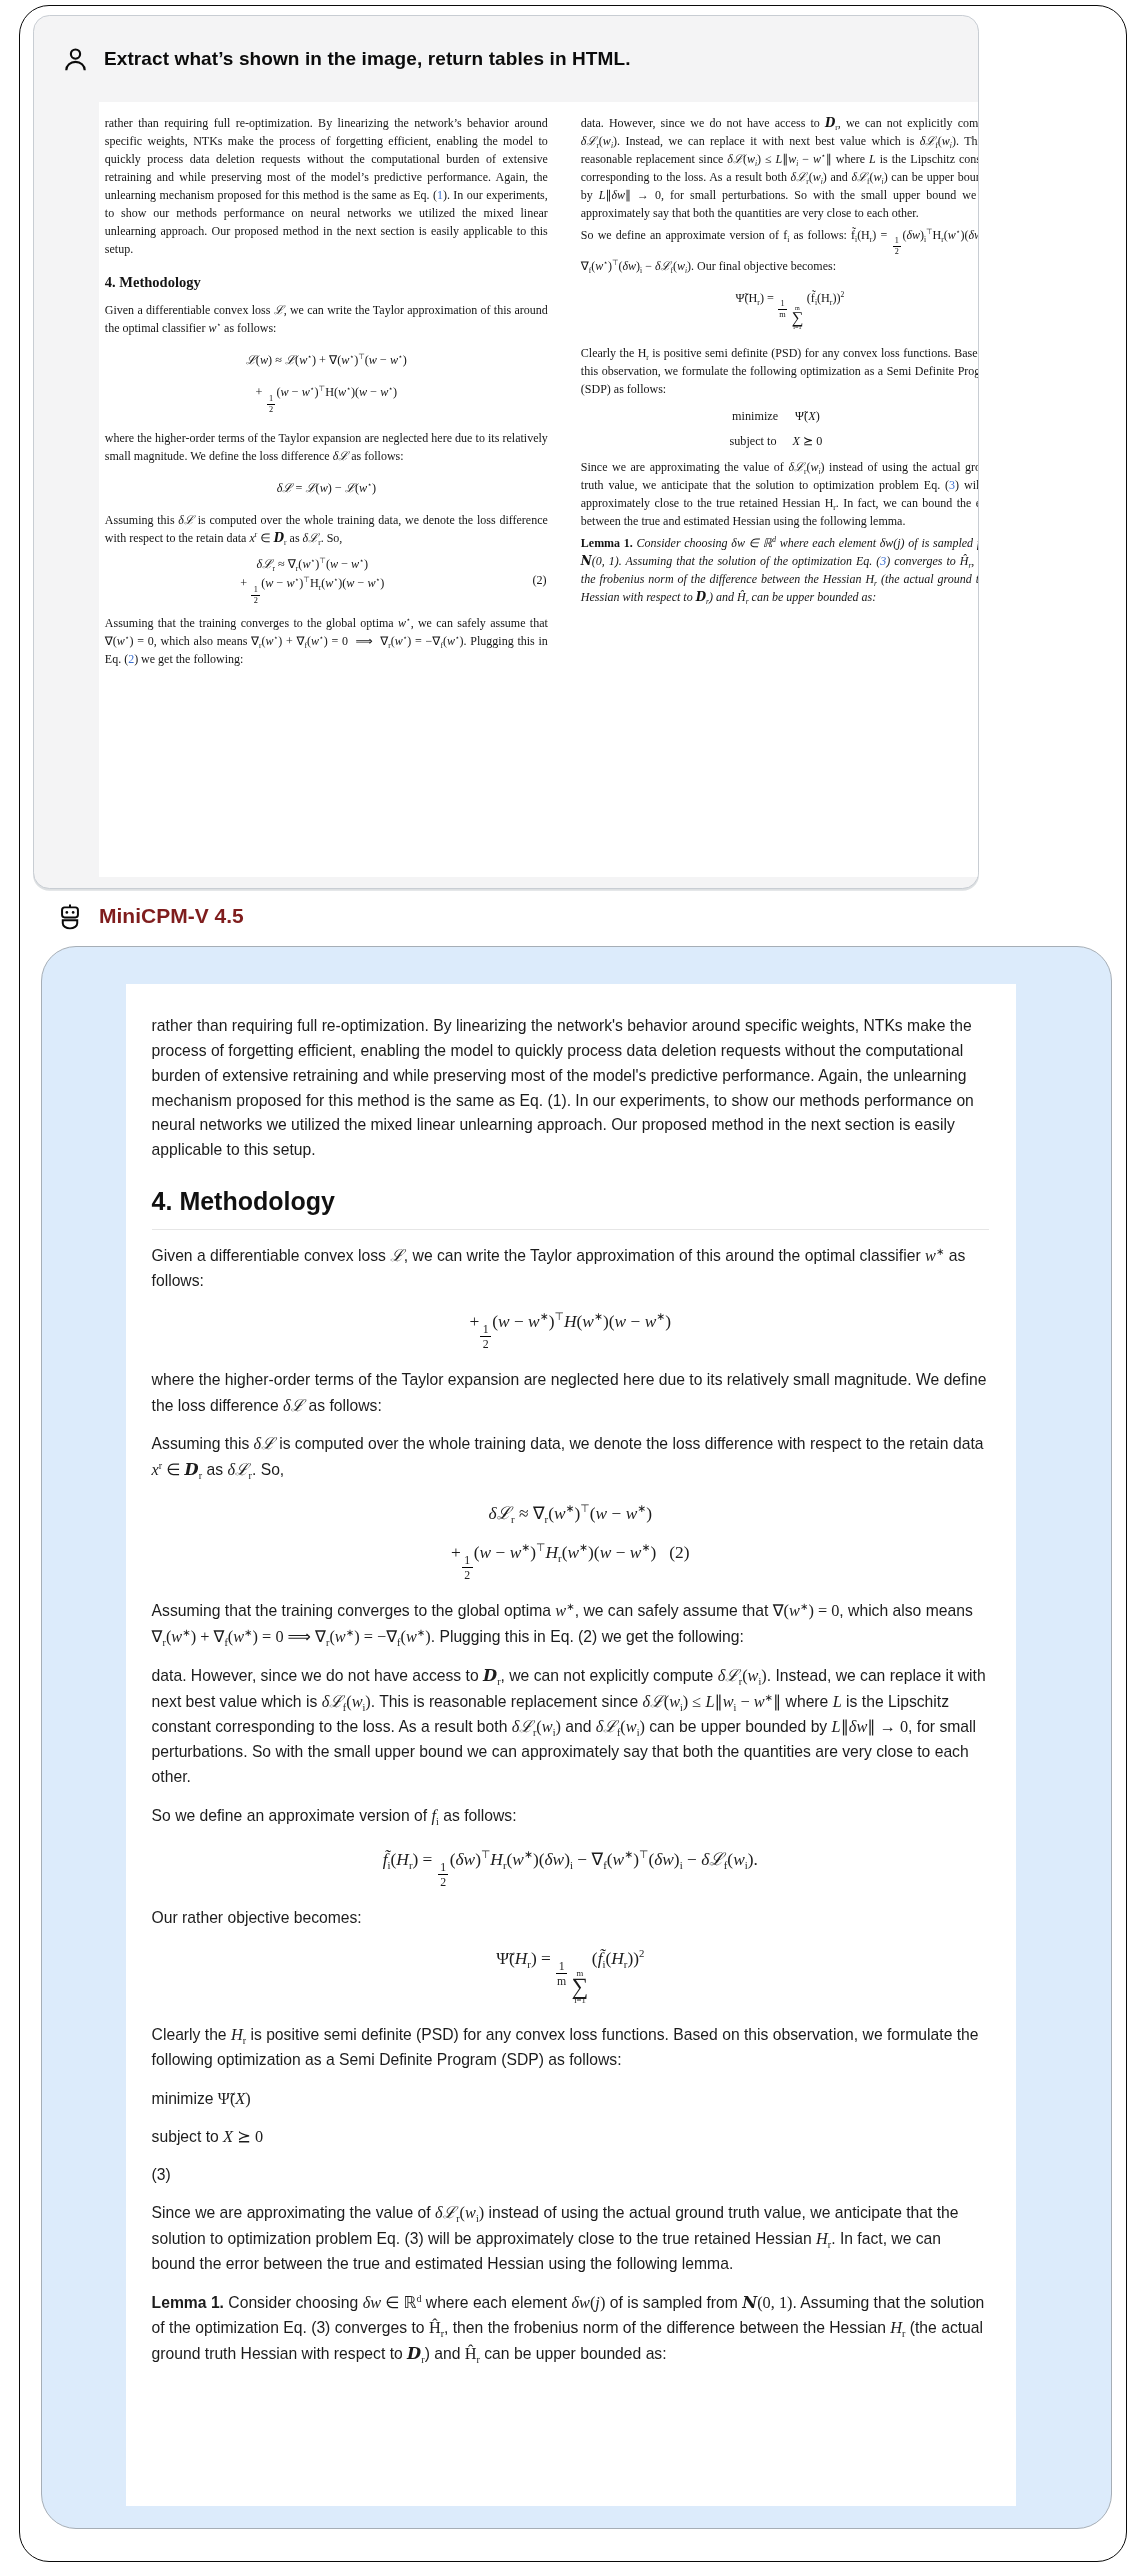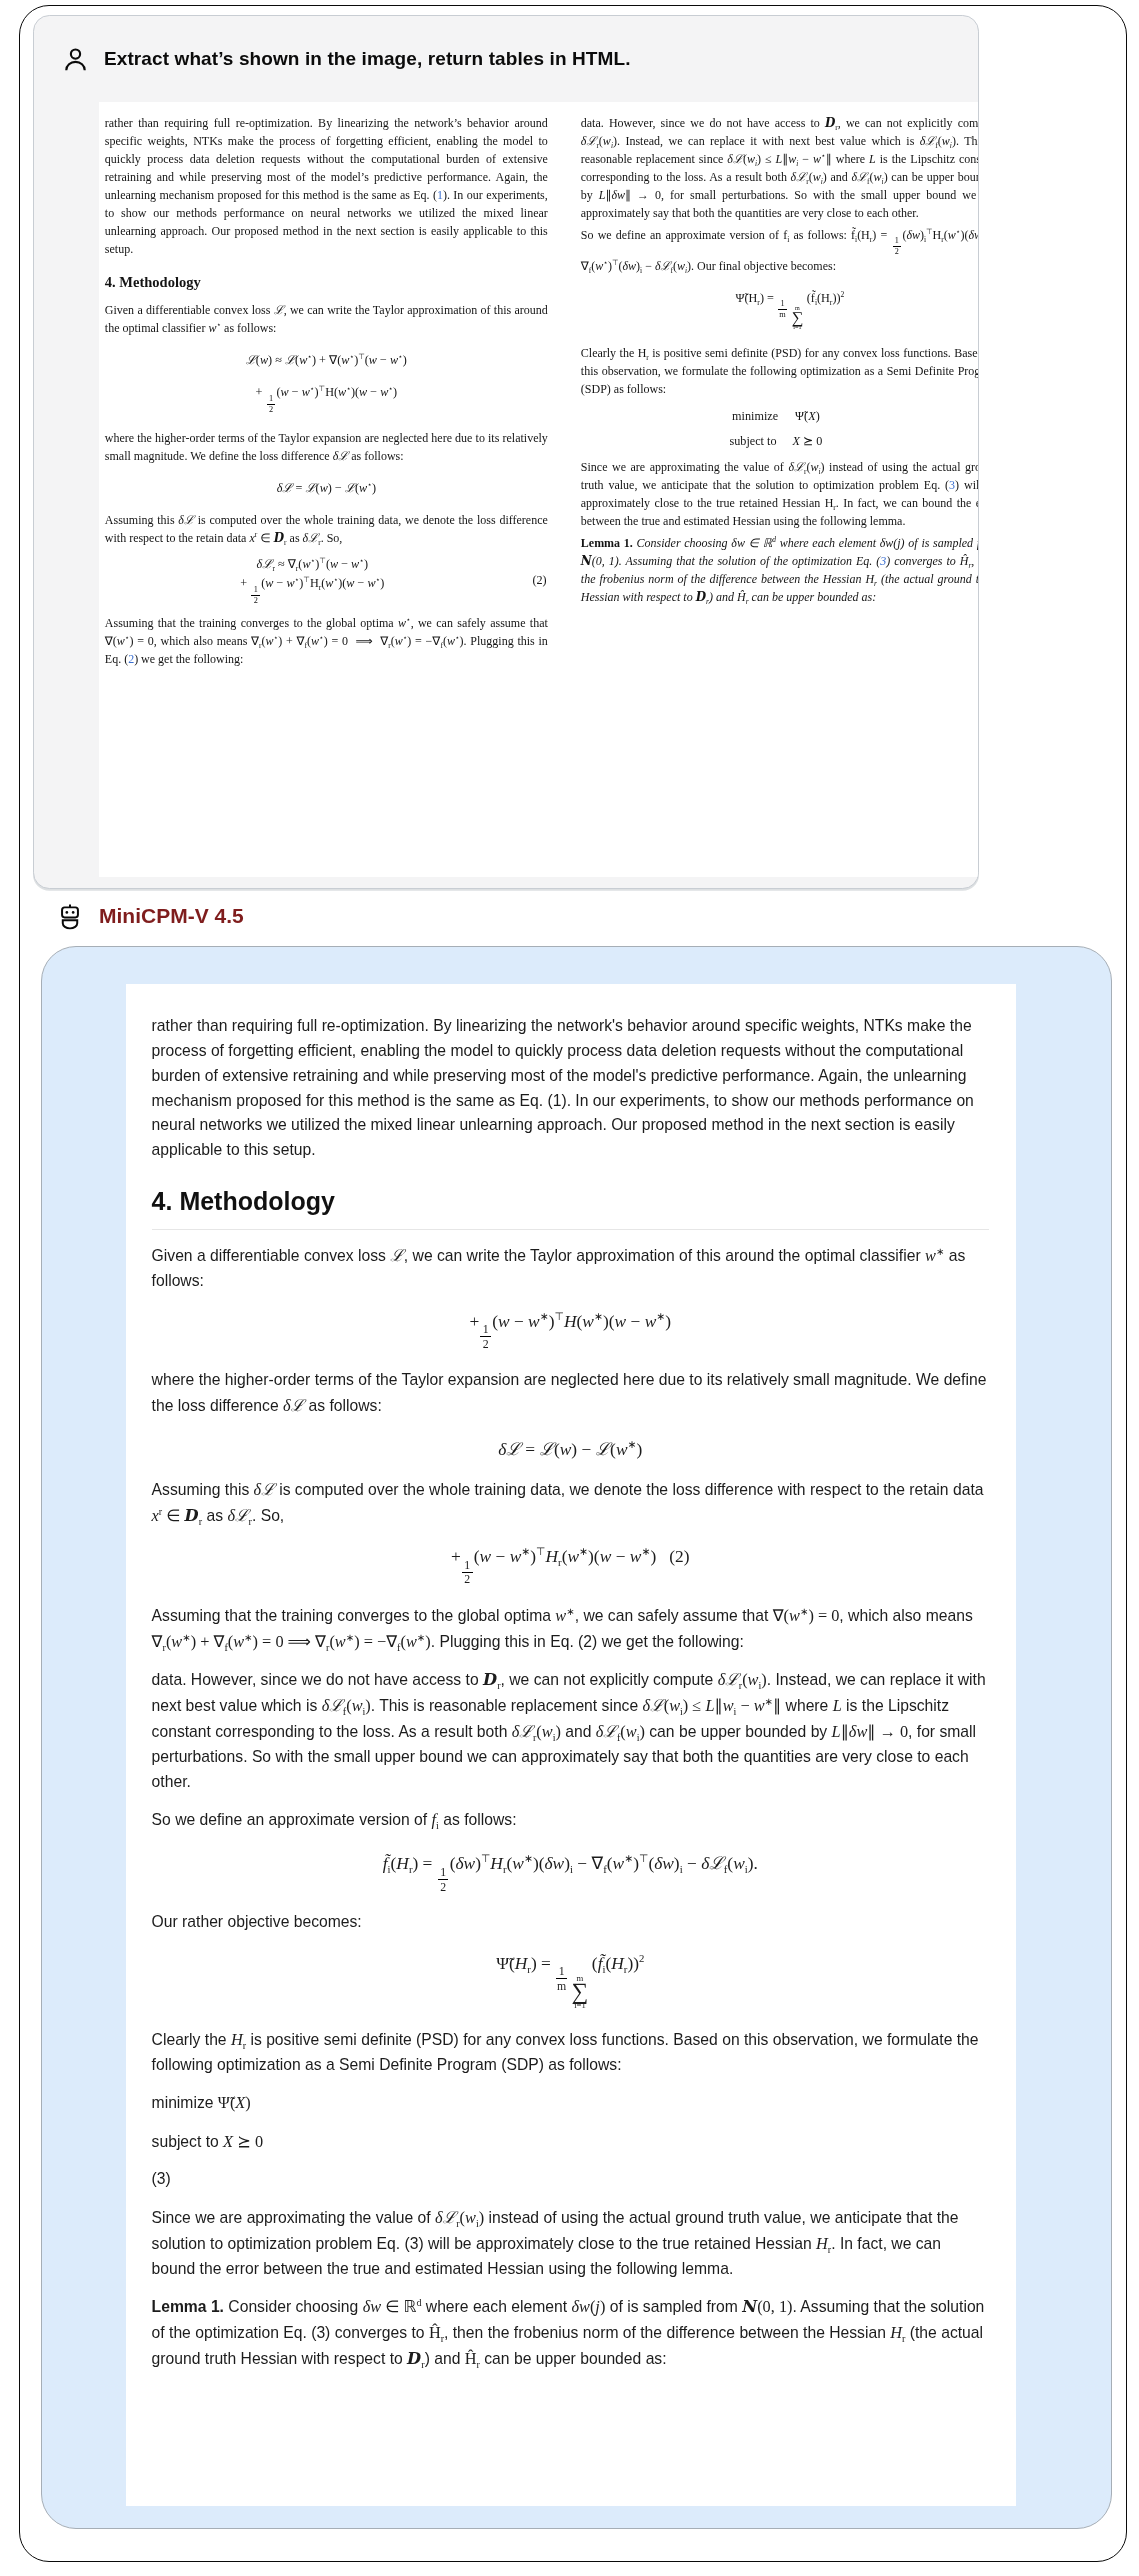--- a/index.html
+++ b/index.html
@@ -144,22 +144,22 @@
     <div class="resp-inner" id="resp">
         <div class="blk-p">rather than requiring full re-optimization. By linearizing the network's behavior around specific weights, NTKs make the process of forgetting efficient, enabling the model to quickly process data deletion requests without the computational burden of extensive retraining and while preserving most of the model's predictive performance. Again, the unlearning mechanism proposed for this method is the same as Eq. (1). In our experiments, to show our methods performance on neural networks we utilized the mixed linear unlearning approach. Our proposed method in the next section is easily applicable to this setup.</div>
         <div class="blk-h2">4. Methodology</div>
         <div class="blk-hr"></div>
         <div class="blk-p">Given a differentiable convex loss <span class="m"><i>ℒ</i></span>, we can write the Taylor approximation of this around the optimal classifier <span class="m"><i>w</i><sup>∗</sup></span> as follows:</div>
         <div class="blk-eq">+<span class="frac">
             <span class="fn">1</span>
             <span class="fd">2</span>
           </span>(<i>w</i> − <i>w</i><sup>∗</sup>)<sup>⊤</sup><i>H</i>(<i>w</i><sup>∗</sup>)(<i>w</i> − <i>w</i><sup>∗</sup>)</div>
         <div class="blk-p">where the higher-order terms of the Taylor expansion are neglected here due to its relatively small magnitude. We define the loss difference <span class="m"><i>δℒ</i></span> as follows:</div>
-        <div class="blk-eq"><i>δℒ</i> = <i>ℒ</i>(<i>w</i>) − <i>ℒ</i>(<i>w</i><sup>∗</sup>)</div>
         <div class="blk-p">Assuming this <span class="m"><i>δℒ</i></span> is computed over the whole training data, we denote the loss difference with respect to the retain data <span class="m"><i>x</i><sup>r</sup> ∈ <span class="scr">D</span><sub>r</sub></span> as <span class="m"><i>δℒ</i><sub>r</sub></span>. So,</div>
+        <div class="blk-eq"><i>δℒ</i><sub>r</sub> ≈ ∇<sub>r</sub>(<i>w</i><sup>∗</sup>)<sup>⊤</sup>(<i>w</i> − <i>w</i><sup>∗</sup>)</div>
         <div class="blk-eq">+<span class="frac">
             <span class="fn">1</span>
             <span class="fd">2</span>
           </span>(<i>w</i> − <i>w</i><sup>∗</sup>)<sup>⊤</sup><i>H</i><sub>r</sub>(<i>w</i><sup>∗</sup>)(<i>w</i> − <i>w</i><sup>∗</sup>)&nbsp;&nbsp;&nbsp;(2)</div>
         <div class="blk-p">Assuming that the training converges to the global optima <span class="m"><i>w</i><sup>∗</sup></span>, we can safely assume that <span class="m">∇(<i>w</i><sup>∗</sup>) = 0</span>, which also means <span class="m">∇<sub>r</sub>(<i>w</i><sup>∗</sup>) + ∇<sub>f</sub>(<i>w</i><sup>∗</sup>) = 0 ⟹ ∇<sub>r</sub>(<i>w</i><sup>∗</sup>) = −∇<sub>f</sub>(<i>w</i><sup>∗</sup>)</span>. Plugging this in Eq. (2) we get the following:</div>
         <div class="blk-p">data. However, since we do not have access to <span class="m"><span class="scr">D</span><sub>r</sub></span>, we can not explicitly compute <span class="m"><i>δℒ</i><sub>r</sub>(<i>w</i><sub>i</sub>)</span>. Instead, we can replace it with next best value which is <span class="m"><i>δℒ</i><sub>f</sub>(<i>w</i><sub>i</sub>)</span>. This is reasonable replacement since <span class="m"><i>δℒ</i>(<i>w</i><sub>i</sub>) ≤ <i>L</i>∥<i>w</i><sub>i</sub> − <i>w</i><sup>∗</sup>∥</span> where <span class="m"><i>L</i></span> is the Lipschitz constant corresponding to the loss. As a result both <span class="m"><i>δℒ</i><sub>r</sub>(<i>w</i><sub>i</sub>)</span> and <span class="m"><i>δℒ</i><sub>f</sub>(<i>w</i><sub>i</sub>)</span> can be upper bounded by <span class="m"><i>L</i>∥<i>δw</i>∥ → 0</span>, for small perturbations. So with the small upper bound we can approximately say that both the quantities are very close to each other.</div>
         <div class="blk-p">So we define an approximate version of <span class="m"><i>f</i><sub>i</sub></span> as follows:</div>
         <div class="blk-eq"><i>f̃</i><sub>i</sub>(<i>H</i><sub>r</sub>) = <span class="frac">
             <span class="fn">1</span>
             <span class="fd">2</span>

